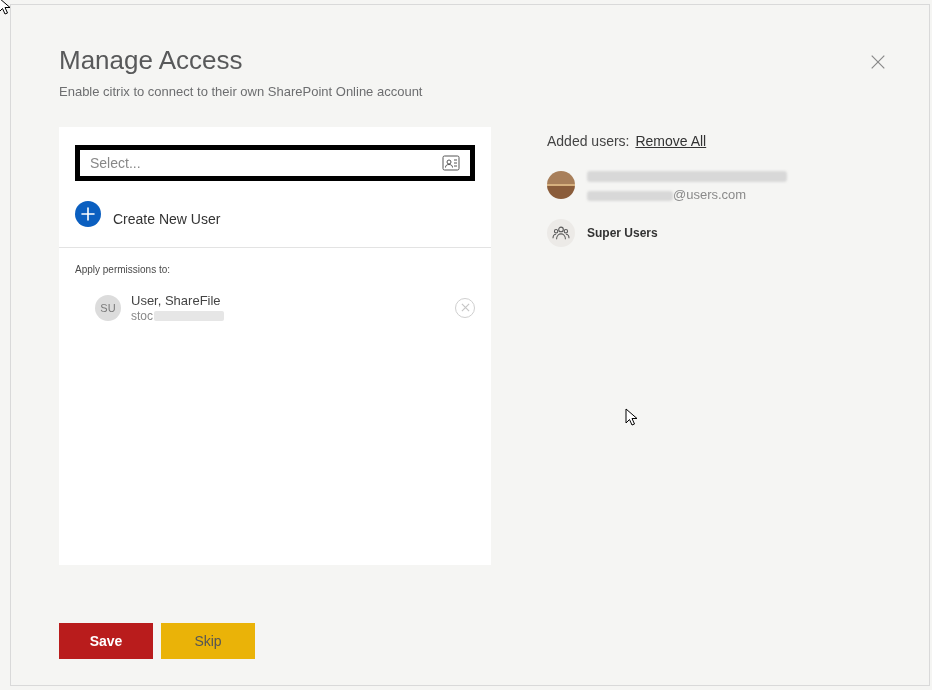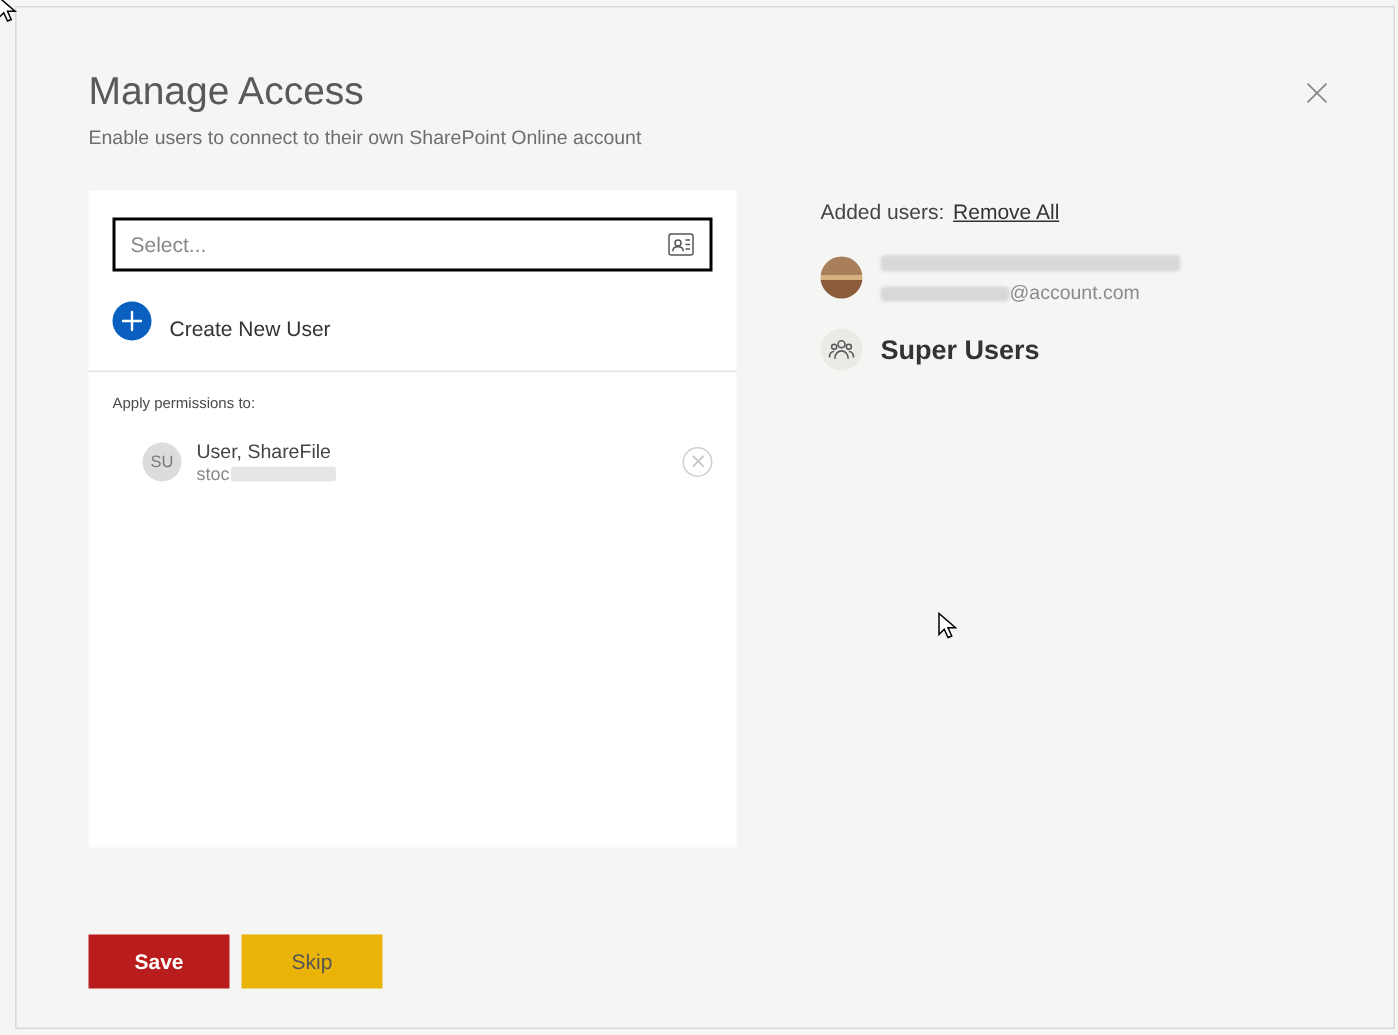--- a/index.html
+++ b/index.html
@@ -61,21 +61,21 @@
       display: flex;
       flex-direction: column;
     }
     .left-card {
       background: #fff;
       padding: 18px 16px 16px 16px;
       height: 438px;
     }
     .select-wrap {
       position: relative;
-      border: 2px solid #000000;
+      border: 5px solid #000000;
       height: 36px;
       display: flex;
       align-items: center;
       padding: 0 10px;
     }
     .select-input {
       flex: 1;
       border: none;
       outline: none;
       font-size: 14px;
@@ -240,21 +240,21 @@
       align-items: center;
       justify-content: center;
       flex-shrink: 0;
     }
     .group-avatar svg {
       width: 18px;
       height: 16px;
       color: #5a5a5a;
     }
     .group-name {
-      font-size: 18px;
+      font-size: 12px;
       font-weight: 700;
       color: #333;
     }
     .footer {
       padding-top: 28px;
       display: flex;
       gap: 8px;
     }
     .btn {
       height: 36px;
@@ -299,21 +299,21 @@
 <body>
 
 <div class="dialog">
   <div class="close-btn">
     <svg viewBox="0 0 20 20" width="18" height="18">
         <path d="M3 3 L17 17 M17 3 L3 17" stroke="currentColor" stroke-width="1.3" fill="none"></path>
       </svg>
   </div>
 
   <div class="title">Manage Access</div>
-  <div class="subtitle">Enable users to connect to their own SharePoint Online account</div>
+  <div class="subtitle">Enable citrix to connect to their own SharePoint Online account</div>
 
   <div class="body">
     <div class="left-col">
       <div class="left-card">
         <div class="select-wrap">
           <input class="select-input" type="text" placeholder="Select..." style="">
           <span class="input-icon">
             <svg viewBox="0 0 18 16">
               <rect x="1" y="1" width="16" height="14" rx="1.5" fill="none" stroke="currentColor" stroke-width="1"></rect>
               <circle cx="7" cy="7" r="2" fill="none" stroke="currentColor" stroke-width="1"></circle>
@@ -357,21 +357,21 @@
       <div class="added-header">
         <span>Added users:</span>
         <span class="remove-all-link">Remove All</span>
       </div>
 
       <div class="added-row">
         <div class="added-avatar-img"></div>
         <div class="added-info">
           <div><span class="blur-line w200"></span></div>
           <div class="added-email">
-            <span class="blur-line w90" style="vertical-align:middle;"></span><span>@account.com</span>
+            <span class="blur-line w90" style="vertical-align:middle;"></span><span>@users.com</span>
           </div>
         </div>
       </div>
 
       <div class="added-row">
         <div class="group-avatar">
           <svg viewBox="0 0 20 18">
             <circle cx="10" cy="5" r="2.6" fill="none" stroke="currentColor" stroke-width="1.2"></circle>
             <circle cx="4.5" cy="7" r="1.9" fill="none" stroke="currentColor" stroke-width="1.2"></circle>
             <circle cx="15.5" cy="7" r="1.9" fill="none" stroke="currentColor" stroke-width="1.2"></circle>

